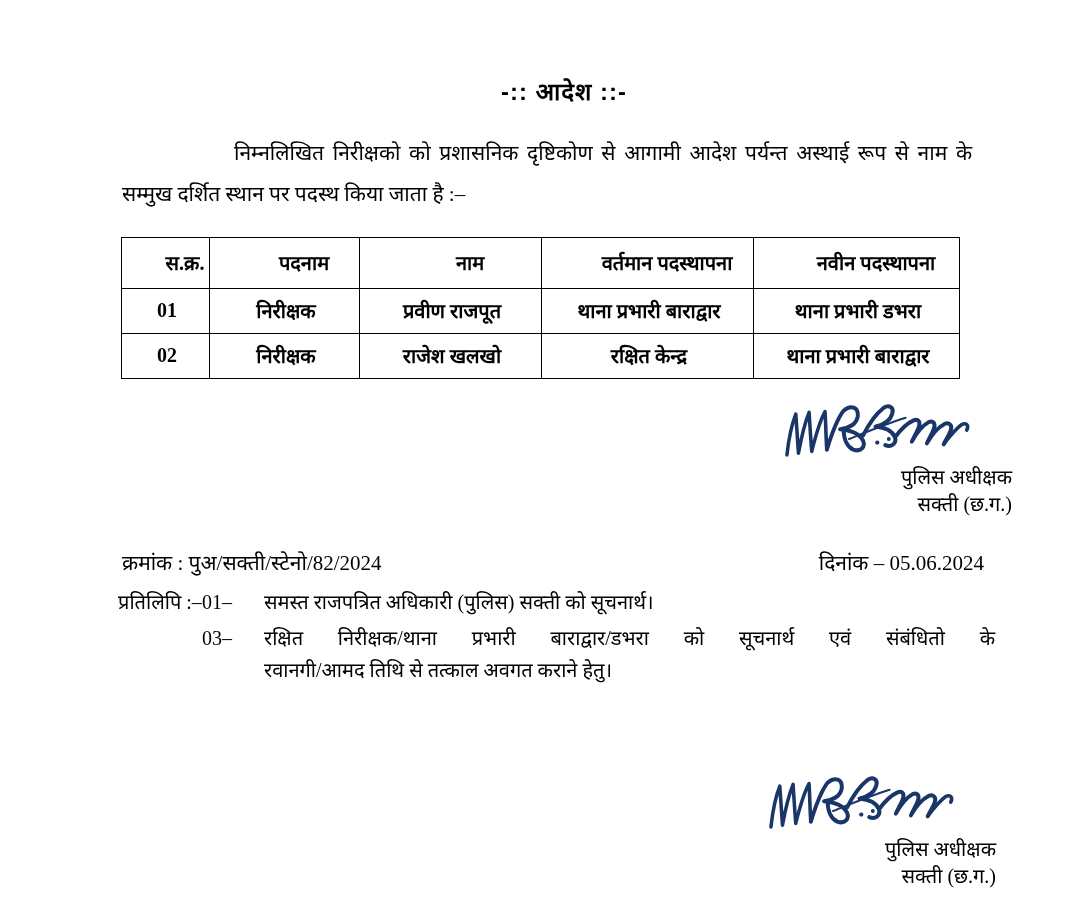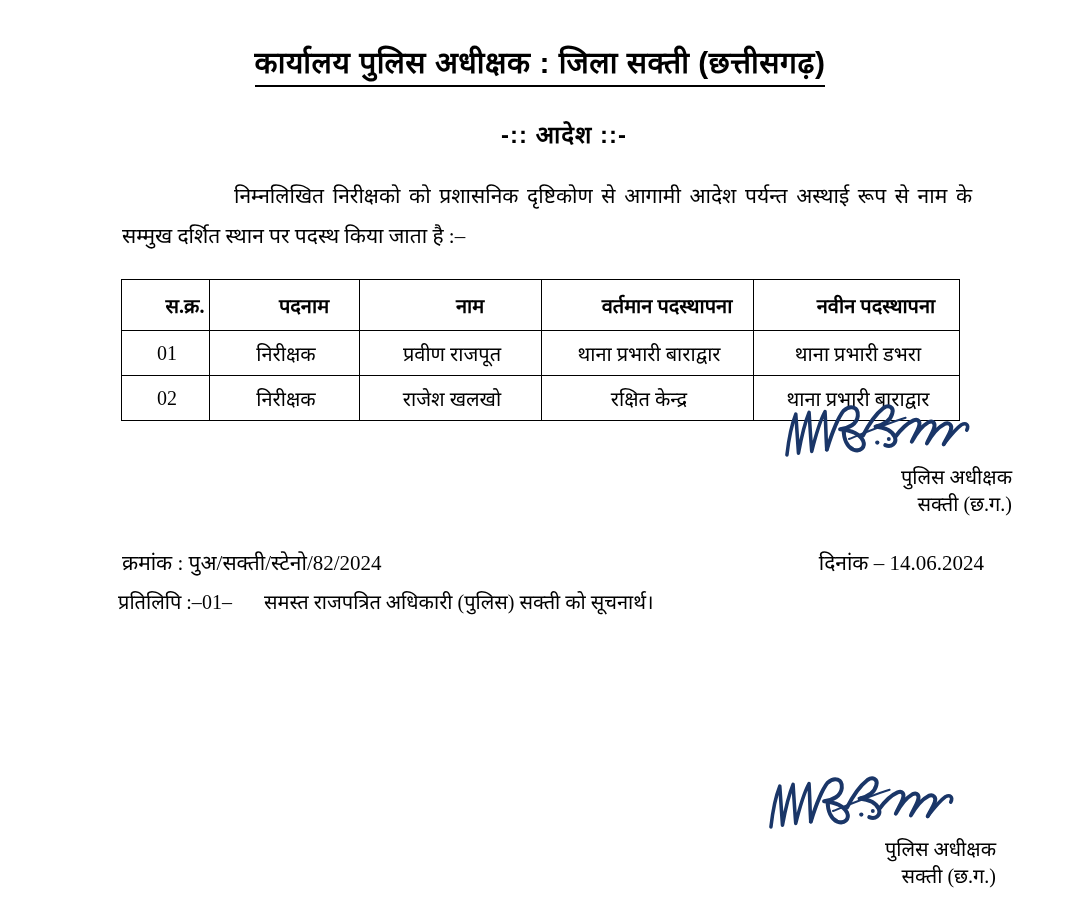--- a/index.html
+++ b/index.html
@@ -92,21 +92,21 @@
     padding: 7px 4px;
   }
   table.posting th {
     font-weight: bold;
     height: 36px;
     font-size: 20px;
     padding-left: 44px;
   }
   table.posting td {
     height: 30px;
-    font-weight: normal;
+    font-weight: bold;
     padding-left: 8px;
   }
   .col-sn    { width: 88px; }
   .col-post  { width: 150px; }
   .col-name  { width: 182px; }
   .col-cur   { width: 212px; }
   .col-new   { width: 206px; }
 
   
   .sig-block {
@@ -186,21 +186,20 @@
     text-align: justify;
     text-align-last: justify;
   }
 </style>
 </head>
 <body>
 
 <div class="page">
 
   <div class="header">
-    <div class="office-title">कार्यालय पुलिस अधीक्षक : जिला सक्ती (छत्तीसगढ़)</div>
   </div>
 
   <div class="order-heading">-:: आदेश ::-</div>
 
   <div class="body-para">
     <span class="indent"></span><span>निम्नलिखित निरीक्षको को प्रशासनिक दृष्टिकोण से आगामी आदेश पर्यन्त अस्थाई रूप से</span>
     <span>नाम के सम्मुख दर्शित स्थान पर पदस्थ किया जाता है :–</span>
   </div>
 
   <div class="table-wrap">
@@ -254,35 +253,42 @@
       <circle cx="133" cy="44" r="2.2" fill="#1a3668"></circle>
     </svg>
     <div class="sig-caption">
       <div>पुलिस अधीक्षक</div>
       <div>सक्ती (छ.ग.)</div>
     </div>
   </div>
 
   <div class="ref-row">
     <span>क्रमांक : पुअ/सक्ती/स्टेनो/82/2024</span>
-    <span>दिनांक – 14.06.2024</span>
+    <span>दिनांक – 05.06.2024</span>
   </div>
 
   <div class="copy-section">
     <div class="copy-head">प्रतिलिपि :–</div>
     <div class="copy-list">
 
       <div class="copy-item">
         <div class="copy-num">01–</div>
         <div class="copy-text">
           <span class="ln">समस्त राजपत्रित अधिकारी (पुलिस) सक्ती को सूचनार्थ।</span>
         </div>
       </div>
 
 
+      <div class="copy-item">
+        <div class="copy-num">03–</div>
+        <div class="copy-text">
+          <span class="ln just">रक्षित निरीक्षक/थाना प्रभारी बाराद्वार/डभरा को सूचनार्थ एवं संबंधितो के</span>
+          <span class="ln">रवानगी/आमद तिथि से तत्काल अवगत कराने हेतु।</span>
+        </div>
+      </div>
 
 
     </div>
   </div>
 
   <div class="sig-block sig-two">
     <svg class="sig-img" viewBox="0 0 240 70">
       <g fill="none" stroke="#1a3668" stroke-linecap="round" stroke-linejoin="round">
         <path d="M18 62 C20 44 24 26 28 16 C29 30 30 46 31 60 C34 44 38 26 43 14 C44 30 45 46 46 58 C50 42 55 24 61 13 C62 28 62 44 63 56" stroke-width="4"></path>
         <path d="M63 56 C68 40 74 22 82 12 C90 5 99 8 98 18 C97 27 88 32 78 33 C90 34 100 38 104 46 C107 53 101 59 93 56 C86 53 82 44 82 33" stroke-width="4.5"></path>

